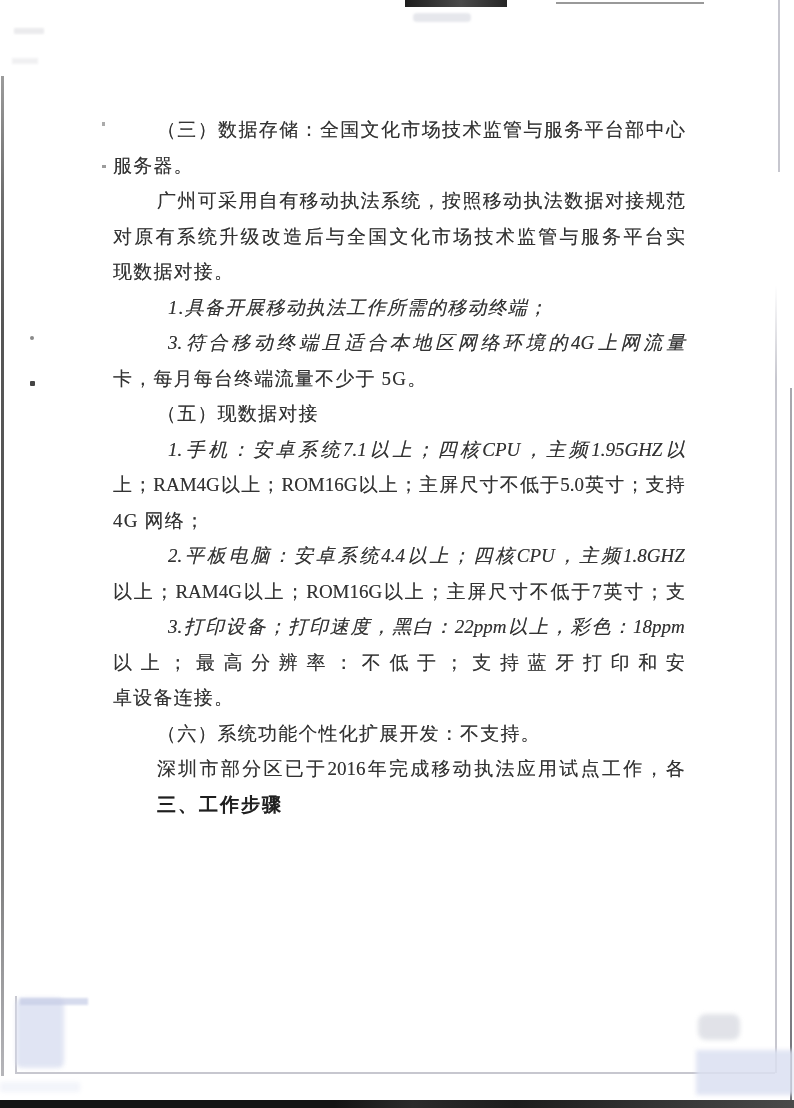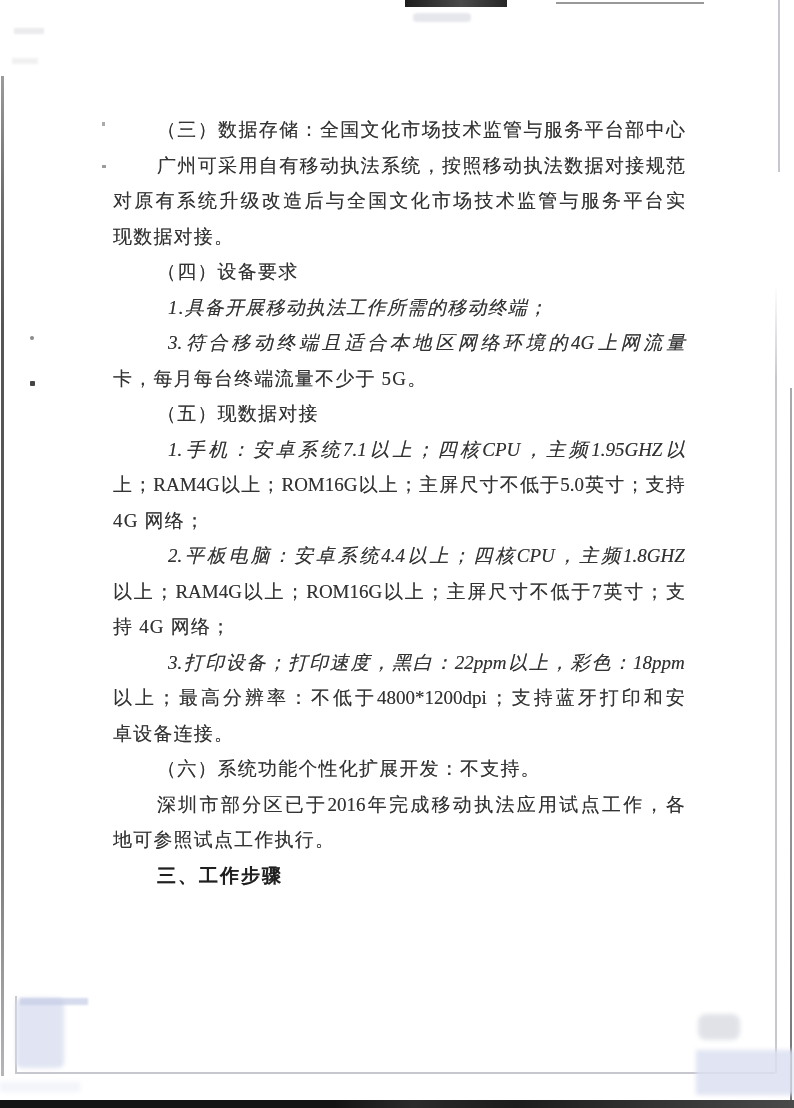--- a/index.html
+++ b/index.html
@@ -101,20 +101,21 @@
         <span>管</span>
         <span>与</span>
         <span>服</span>
         <span>务</span>
         <span>平</span>
         <span>台</span>
         <span>部</span>
         <span>中</span>
         <span>心</span>
       </div>
+    <div class="ln left">服务器。</div>
     <div class="ln jfull ind-para">
         <span>广</span>
         <span>州</span>
         <span>可</span>
         <span>采</span>
         <span>用</span>
         <span>自</span>
         <span>有</span>
         <span>移</span>
         <span>动</span>
@@ -159,21 +160,20 @@
         <span>监</span>
         <span>管</span>
         <span>与</span>
         <span>服</span>
         <span>务</span>
         <span>平</span>
         <span>台</span>
         <span>实</span>
       </div>
     <div class="ln left">现数据对接。</div>
-    <div class="ln left ind-para">（四）设备要求</div>
     <div class="ln left ind-num">1.具备开展移动执法工作所需的移动终端；</div>
     <div class="ln jfull ind-num">
         <span>3.</span>
         <span>符</span>
         <span>合</span>
         <span>移</span>
         <span>动</span>
         <span>终</span>
         <span>端</span>
         <span>且</span>
@@ -284,21 +284,20 @@
         <span>寸</span>
         <span>不</span>
         <span>低</span>
         <span>于</span>
         <span>7</span>
         <span>英</span>
         <span>寸</span>
         <span>；</span>
         <span>支</span>
       </div>
-    <div class="ln left">持 4G 网络；</div>
     <div class="ln jfull ind-num">
         <span>3.</span>
         <span>打</span>
         <span>印</span>
         <span>设</span>
         <span>备</span>
         <span>；</span>
         <span>打</span>
         <span>印</span>
         <span>速</span>
@@ -322,21 +321,20 @@
         <span>；</span>
         <span>最</span>
         <span>高</span>
         <span>分</span>
         <span>辨</span>
         <span>率</span>
         <span>：</span>
         <span>不</span>
         <span>低</span>
         <span>于</span>
-        <span>4800*1200dpi</span>
         <span>；</span>
         <span>支</span>
         <span>持</span>
         <span>蓝</span>
         <span>牙</span>
         <span>打</span>
         <span>印</span>
         <span>和</span>
         <span>安</span>
       </div>
@@ -361,16 +359,15 @@
         <span>法</span>
         <span>应</span>
         <span>用</span>
         <span>试</span>
         <span>点</span>
         <span>工</span>
         <span>作</span>
         <span>，</span>
         <span>各</span>
       </div>
-    <div class="ln left">地可参照试点工作执行。</div>
     <div class="ln left ind-para bold">三、工作步骤</div>
   </div>
 </div>
 
 </body></html>

